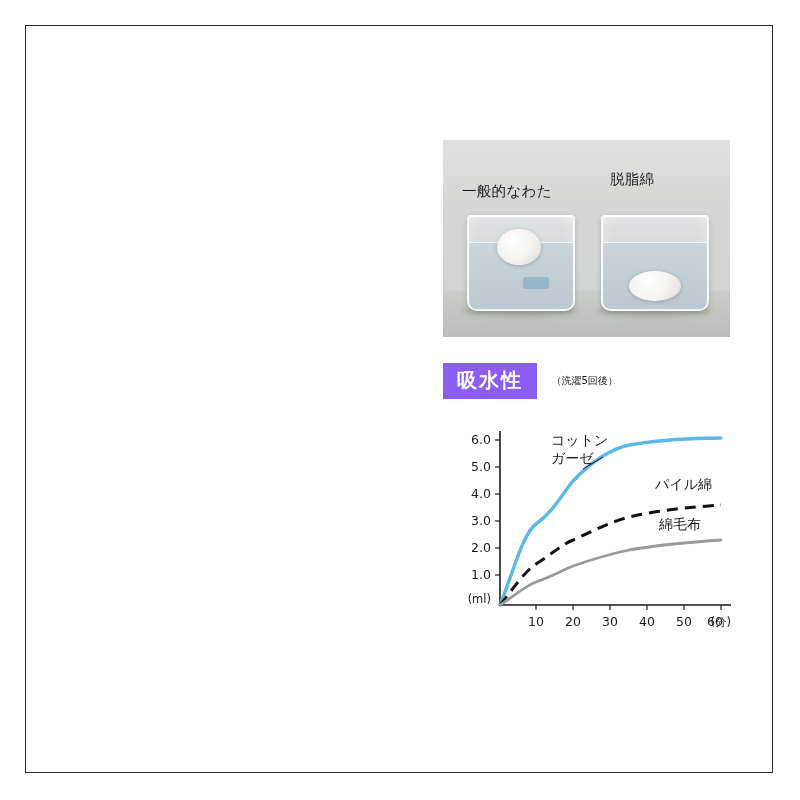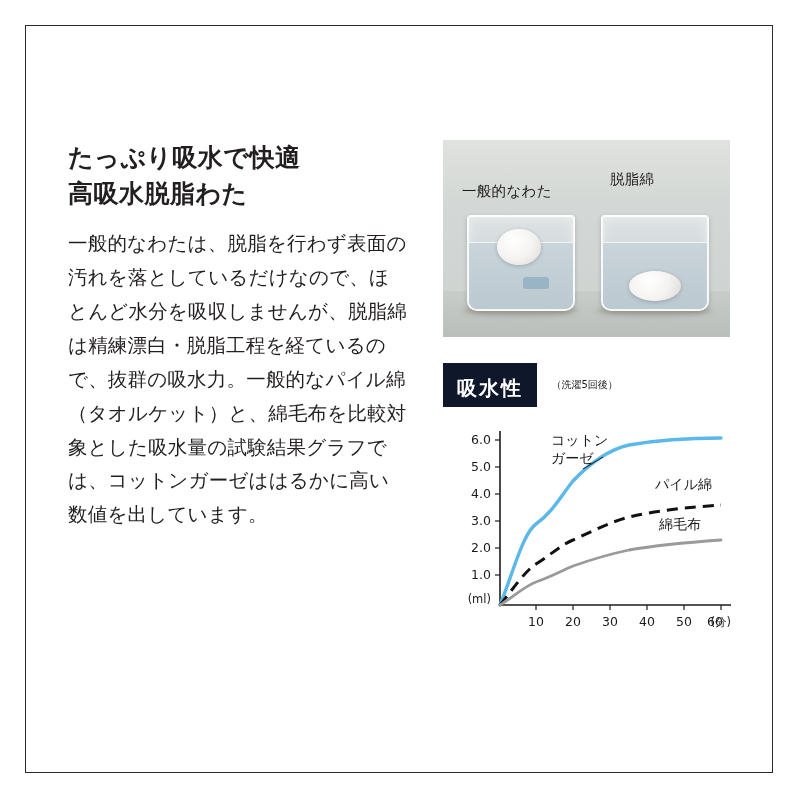--- a/index.html
+++ b/index.html
@@ -153,27 +153,27 @@
     width: 292px;
     height: 300px;
   }
 
   .chart-head {
     position: relative;
     height: 32px;
   }
   .chart-title {
     display: inline-block;
-    background: #0f172a;
+    background: #8b5cf6;
     color: #ffffff;
     font-family: "DejaVu Sans", sans-serif;
     font-weight: bold;
     font-size: 20px;
     letter-spacing: 2px;
-    padding: 12px 14px 5px 14px;
+    padding: 4px 14px 5px 14px;
     vertical-align: middle;
   }
   .chart-note {
     display: inline-block;
     font-family: "DejaVu Sans", sans-serif;
     font-size: 10px;
     color: #1b1b1b;
     margin-left: 10px;
     vertical-align: middle;
   }
@@ -199,29 +199,20 @@
     font-size: 14px;
     fill: #1b1b1b;
   }
 </style>
 </head>
 <body>
 
 <div class="page">
   <div class="frame"></div>
 
-  <div class="left-col">
-    <h1 class="headline">
-      <span>たっぷり吸水で快適</span>
-      <span>高吸水脱脂わた</span>
-    </h1>
-    <div class="body-copy">
-      <p>一般的なわたは、脱脂を行わず表面の汚れを落としているだけなので、ほとんど水分を吸収しませんが、脱脂綿は精練漂白・脱脂工程を経ているので、抜群の吸水力。一般的なパイル綿（タオルケット）と、綿毛布を比較対象とした吸水量の試験結果グラフでは、コットンガーゼははるかに高い数値を出しています。</p>
-    </div>
-  </div>
 
   <div class="photo">
     <div class="photo-bg-top"></div>
     <div class="photo-shelf"></div>
 
     <div class="glass-shadow s1"></div>
     <div class="glass-shadow s2"></div>
 
     <div class="glass g1">
       <div class="water">

